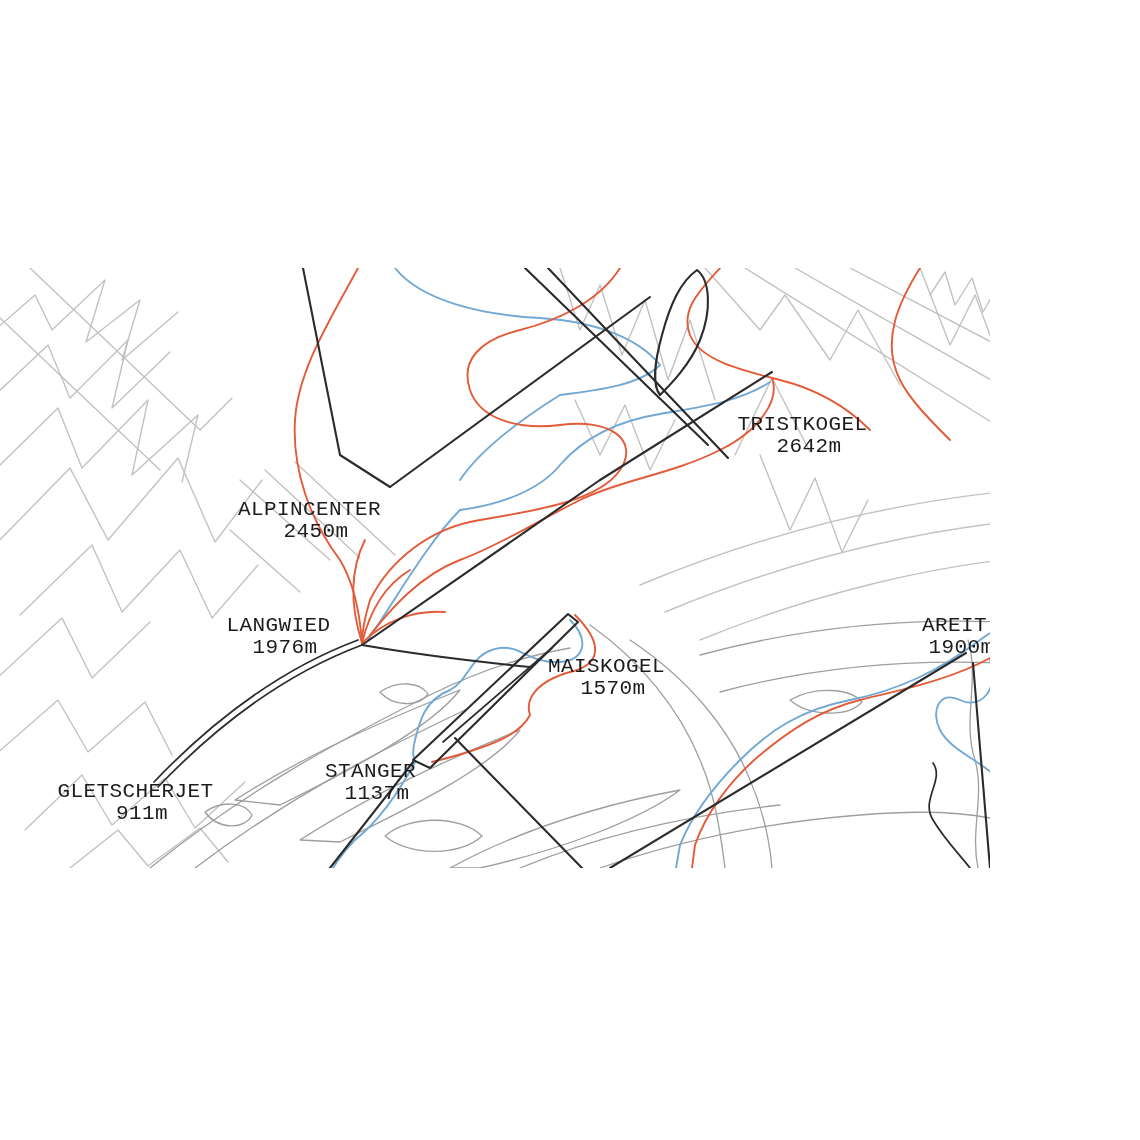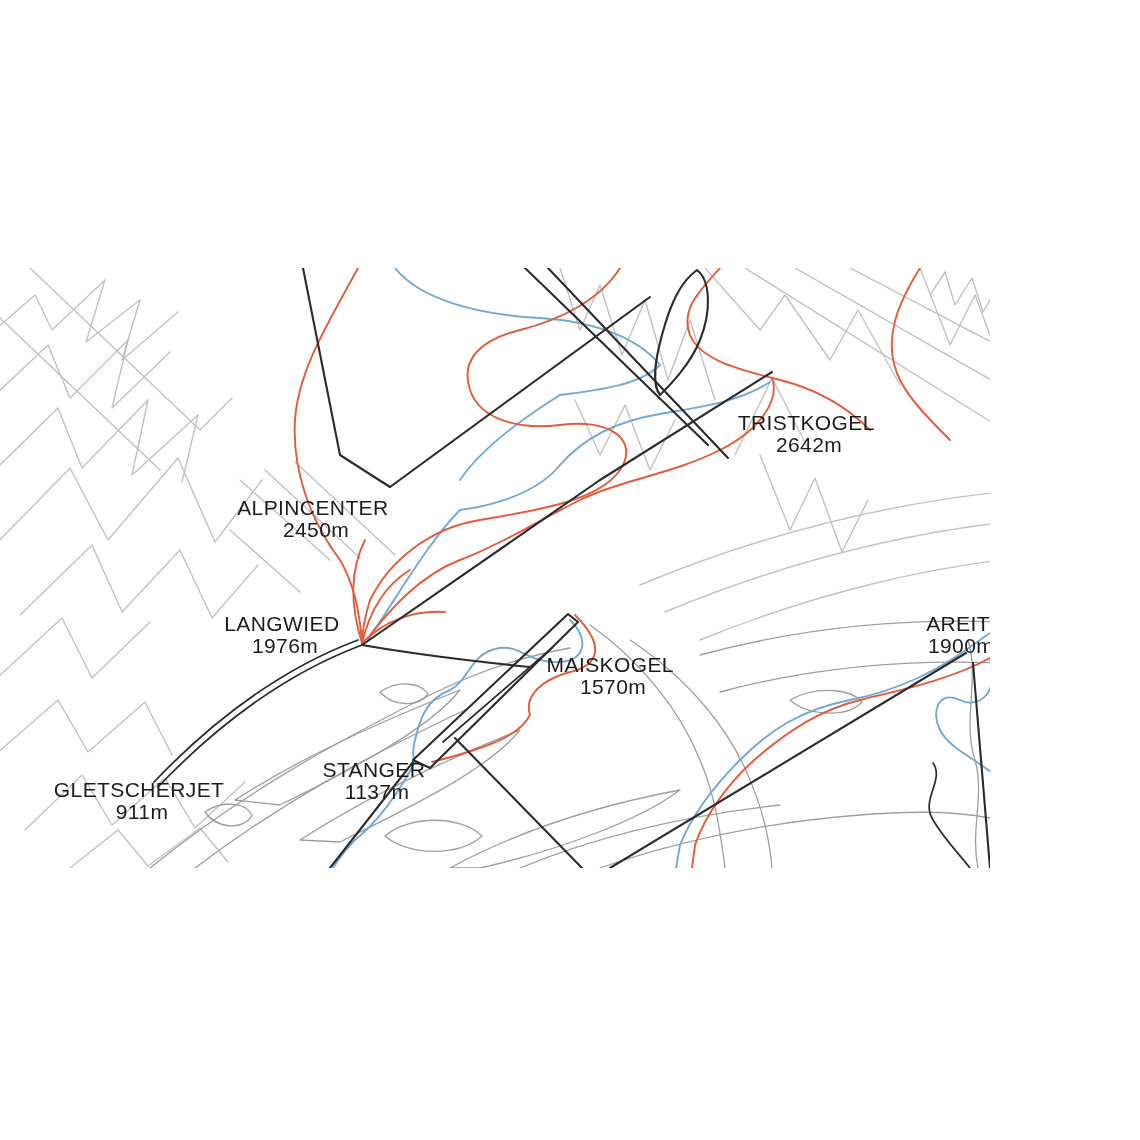--- a/index.html
+++ b/index.html
@@ -1,16 +1,16 @@
 <!DOCTYPE html>
 <html><head>
 <meta charset="utf-8">
 <style>
   html,body{margin:0;padding:0;background:#ffffff;}
-  .page{position:relative;width:990px;height:1140px;background:#ffffff;overflow:hidden;font-family:Liberation Sans, sans-serif;}
+  .page{position:relative;width:990px;height:1140px;background:#ffffff;overflow:hidden;font-family:Liberation Mono, monospace;}
   .map-band{position:absolute;left:0;top:268px;width:1140px;height:600px;}
   svg{display:block;}
   .ridge{fill:none;stroke:#c2c2c2;stroke-width:1.4;stroke-linejoin:round;stroke-linecap:round;}
   .contour{fill:none;stroke:#9e9e9e;stroke-width:1.3;stroke-linejoin:round;stroke-linecap:round;}
   .run-blue{fill:none;stroke:#72a8d4;stroke-width:1.9;stroke-linecap:round;}
   .run-red{fill:none;stroke:#e25c3a;stroke-width:1.9;stroke-linecap:round;}
   .lift{fill:none;stroke:#2b2b2b;stroke-width:2.1;stroke-linecap:round;stroke-linejoin:round;}
   .lift-thin{fill:none;stroke:#2b2b2b;stroke-width:1.7;stroke-linecap:round;}
   .lens{fill:#f0a289;stroke:#d9502c;stroke-width:1.6;}
   .station{fill:#1c1c1c;font-size:21px;letter-spacing:0.4px;}

